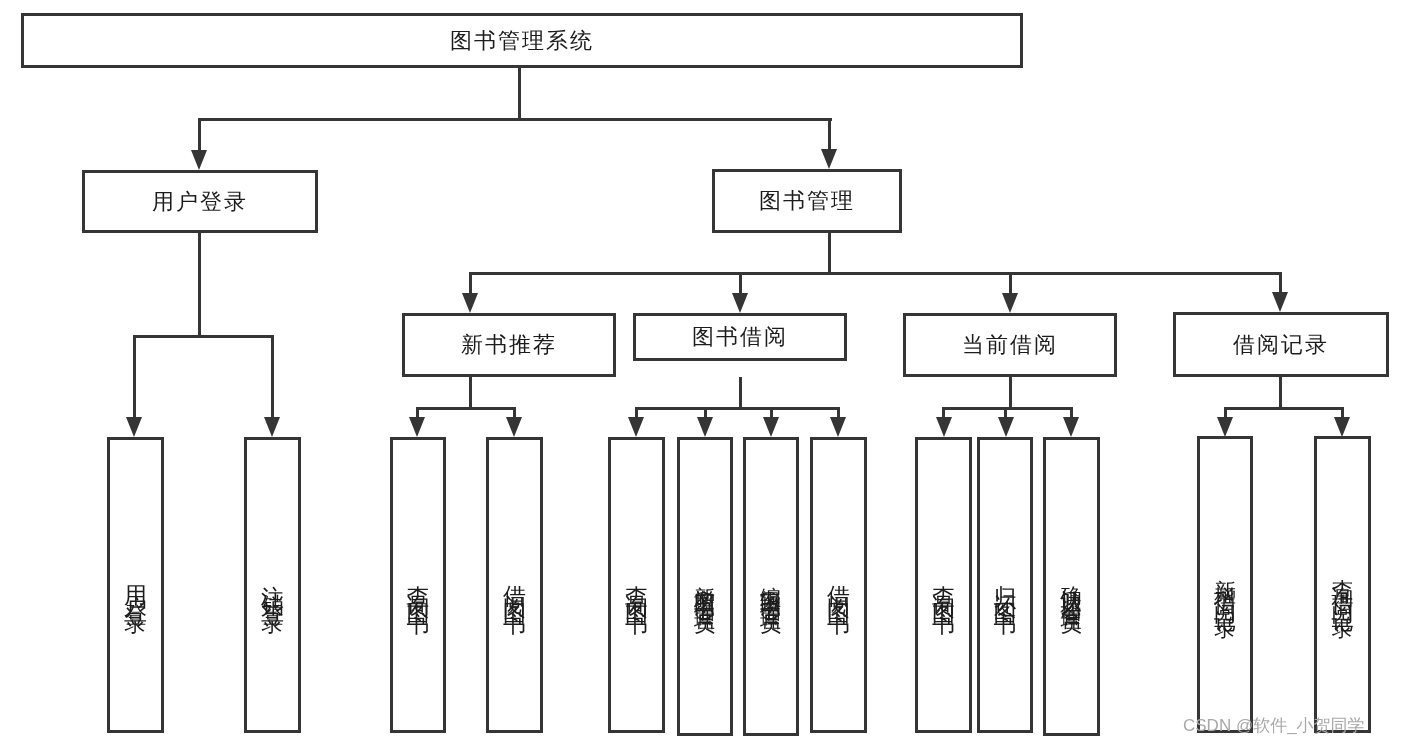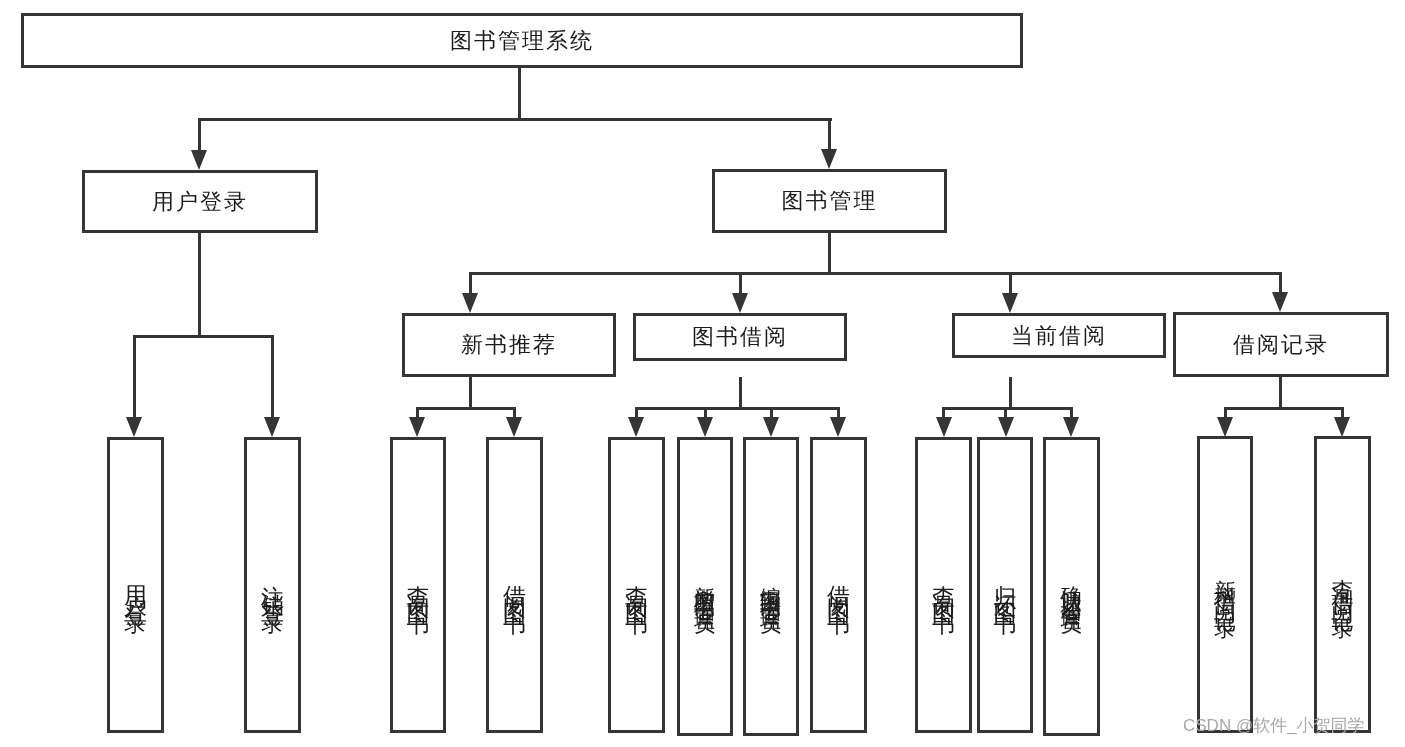--- a/index.html
+++ b/index.html
@@ -42,21 +42,21 @@
   <div class="vline" style="left:518px;top:68px;height:50px;"></div>
   <div class="hline" style="left:198px;top:118px;width:634px;"></div>
   <div class="vline" style="left:198px;top:118px;height:34px;"></div>
   <div class="arrow" style="left:191px;top:150px;"></div>
   <div class="vline" style="left:828px;top:118px;height:33px;"></div>
   <div class="arrow" style="left:821px;top:149px;"></div>
 
   <div class="box" style="left:82px;top:170px;width:236px;height:63px;">
     <span>用户登录</span>
   </div>
-  <div class="box" style="left:712px;top:169px;width:235px;height:64px;">
+  <div class="box" style="left:712px;top:169px;width:190px;height:64px;">
     <span>图书管理</span>
   </div>
 
   <div class="vline" style="left:198px;top:233px;height:102px;"></div>
   <div class="hline" style="left:133px;top:335px;width:141px;"></div>
   <div class="vline" style="left:133px;top:335px;height:84px;"></div>
   <div class="arrow" style="left:126px;top:417px;"></div>
   <div class="vline" style="left:271px;top:335px;height:84px;"></div>
   <div class="arrow" style="left:264px;top:417px;"></div>
 
@@ -70,21 +70,21 @@
   <div class="arrow" style="left:1002px;top:293px;"></div>
   <div class="vline" style="left:1279px;top:272px;height:23px;"></div>
   <div class="arrow" style="left:1272px;top:292px;"></div>
 
   <div class="box" style="left:363px;top:313px;width:214px;height:64px;margin-left:39px;">
     <span>新书推荐</span>
   </div>
   <div class="box" style="left:633px;top:313px;width:214px;height:48px;">
     <span>图书借阅</span>
   </div>
-  <div class="box" style="left:952px;top:313px;width:214px;height:45px;">
+  <div class="box" style="left:903px;top:313px;width:214px;height:64px;">
     <span>当前借阅</span>
   </div>
   <div class="box" style="left:1173px;top:312px;width:216px;height:65px;">
     <span>借阅记录</span>
   </div>
 
   <div class="vline" style="left:469px;top:377px;height:30px;"></div>
   <div class="hline" style="left:416px;top:407px;width:100px;"></div>
   <div class="vline" style="left:416px;top:407px;height:12px;"></div>
   <div class="arrow" style="left:409px;top:417px;"></div>

